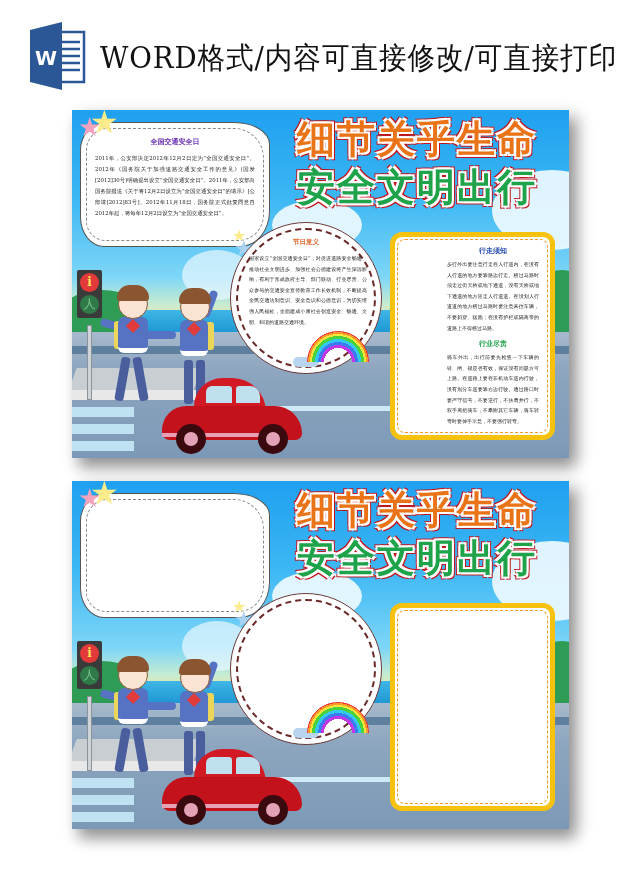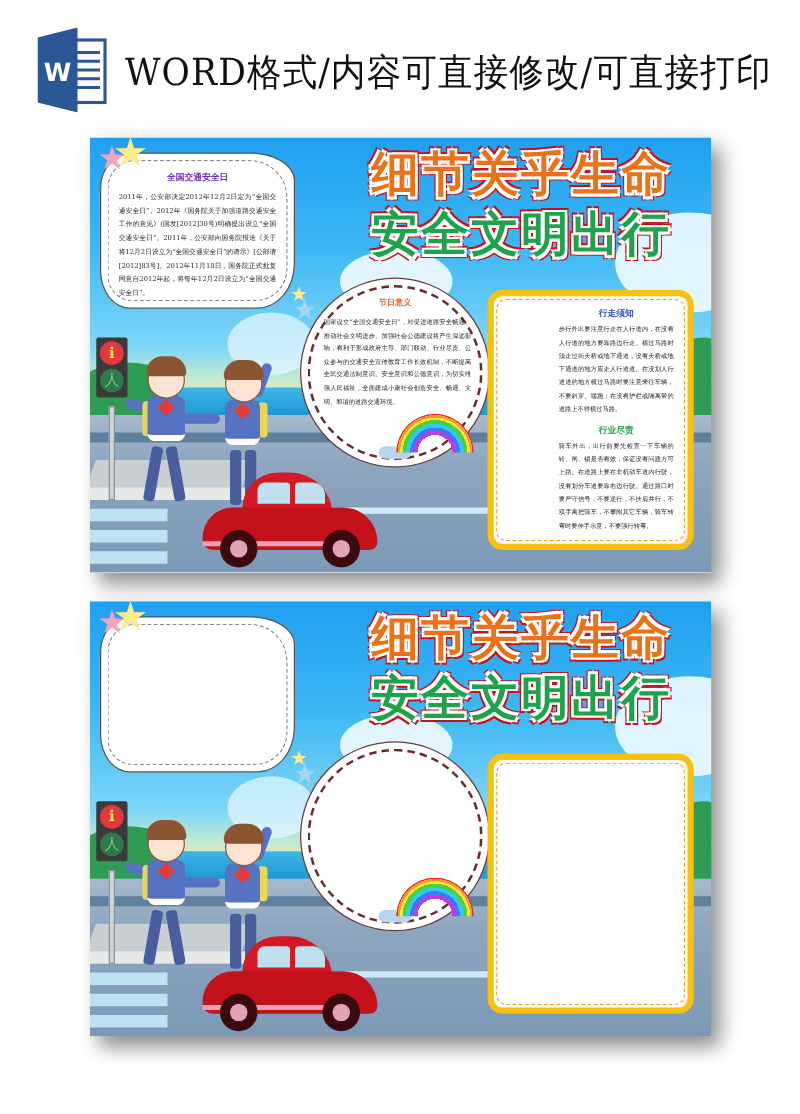--- a/index.html
+++ b/index.html
@@ -53,30 +53,30 @@
   .car .wheel { position: absolute; top: 46px; width: 30px; height: 30px; border-radius: 50%; background: #3b0a0f; }
   .car .wheel::after { content: ""; position: absolute; left: 8px; top: 8px; width: 14px; height: 14px; border-radius: 50%; background: #e3a2b6; }
 
   
   .title-art { position: absolute; left: 225px; font-family: "DejaVu Sans", sans-serif; font-weight: bold; font-size: 38px; letter-spacing: 2px; white-space: nowrap;
     -webkit-text-stroke: 0; }
   .title-art.l1 { top: 4px; color: #ea7317; text-shadow: 0 0 0 #fff, 2px 2px 0 #fff, -2px -2px 0 #fff, 2px -2px 0 #fff, -2px 2px 0 #fff, 3px 3px 0 #c2121a, -3px -3px 0 #c2121a, 3px -3px 0 #c2121a, -3px 3px 0 #c2121a; }
   .title-art.l2 { top: 52px; color: #1ea24a; text-shadow: 2px 2px 0 #fff, -2px -2px 0 #fff, 2px -2px 0 #fff, -2px 2px 0 #fff, 3px 3px 0 #c2121a, -3px -3px 0 #c2121a, 3px -3px 0 #c2121a, -3px 3px 0 #c2121a; }
 
   
-  .cloud-box { position: absolute; left: 8px; top: 12px; width: 156px; height: 125px; background: #fff;
+  .cloud-box { position: absolute; left: 8px; top: 12px; width: 190px; height: 125px; background: #fff;
     border-radius: 26px 36px 30px 24px / 28px 22px 36px 30px; border: 1px solid #555; }
   .cloud-box-inner { position: absolute; left: 5px; top: 5px; right: 5px; bottom: 5px; border: 1.5px dashed #888; border-radius: 22px 30px 26px 20px; }
   .cloud-title { position: absolute; left: 0; width: 100%; top: 14px; text-align: center; font-size: 7px; font-weight: bold; color: #6a2fb3; }
   .cloud-text { position: absolute; left: 14px; right: 14px; top: 30px; font-size: 5.4px; line-height: 11px; color: #222; text-align: justify; }
 
   .star { position: absolute; font-size: 32px; line-height: 1; }
 
   
-  .round { position: absolute; left: 168px; top: 112px; width: 152px; height: 152px; border-radius: 50%; background: #fff; border: 1.5px solid #6a3a3a; }
+  .round { position: absolute; left: 158px; top: 112px; width: 152px; height: 152px; border-radius: 50%; background: #fff; border: 1.5px solid #6a3a3a; }
   .round-inner { position: absolute; left: 5px; top: 5px; right: 5px; bottom: 5px; border-radius: 50%; border: 2px dashed #6a2a2a; }
   .round-title { position: absolute; left: 0; width: 100%; top: 15px; text-align: center; font-size: 6.5px; color: #e0662a; font-weight: bold; }
   .round-text { position: absolute; left: 18px; right: 14px; top: 30px; font-size: 5px; line-height: 10.6px; color: #222; text-align: justify; }
   .rainbow { position: absolute; left: 72px; top: 110px; width: 62px; height: 31px; border-radius: 62px 62px 0 0;
     background: radial-gradient(circle at 50% 100%, transparent 0 14px, #c038e8 14px 17px, #3a7cf0 17px 20px, #32c8f0 20px 23px, #4ad23a 23px 26px, #f6e43a 26px 28px, #f79a2a 28px 30px, #ee2a2a 30px 31px, transparent 31px); }
   .rainbow-cloud { position: absolute; left: 66px; top: 136px; width: 26px; height: 10px; background: #b8d4ee; border-radius: 8px; }
 
   
   .note { position: absolute; left: 318px; top: 122px; width: 165px; height: 208px; background: #fff; border: 5px solid #f7c20e; border-radius: 12px; }
   .note-inner { position: absolute; left: 2px; top: 2px; right: 2px; bottom: 2px; border: 1px dashed #f39a1e; border-radius: 8px; padding-left: 41px; }

